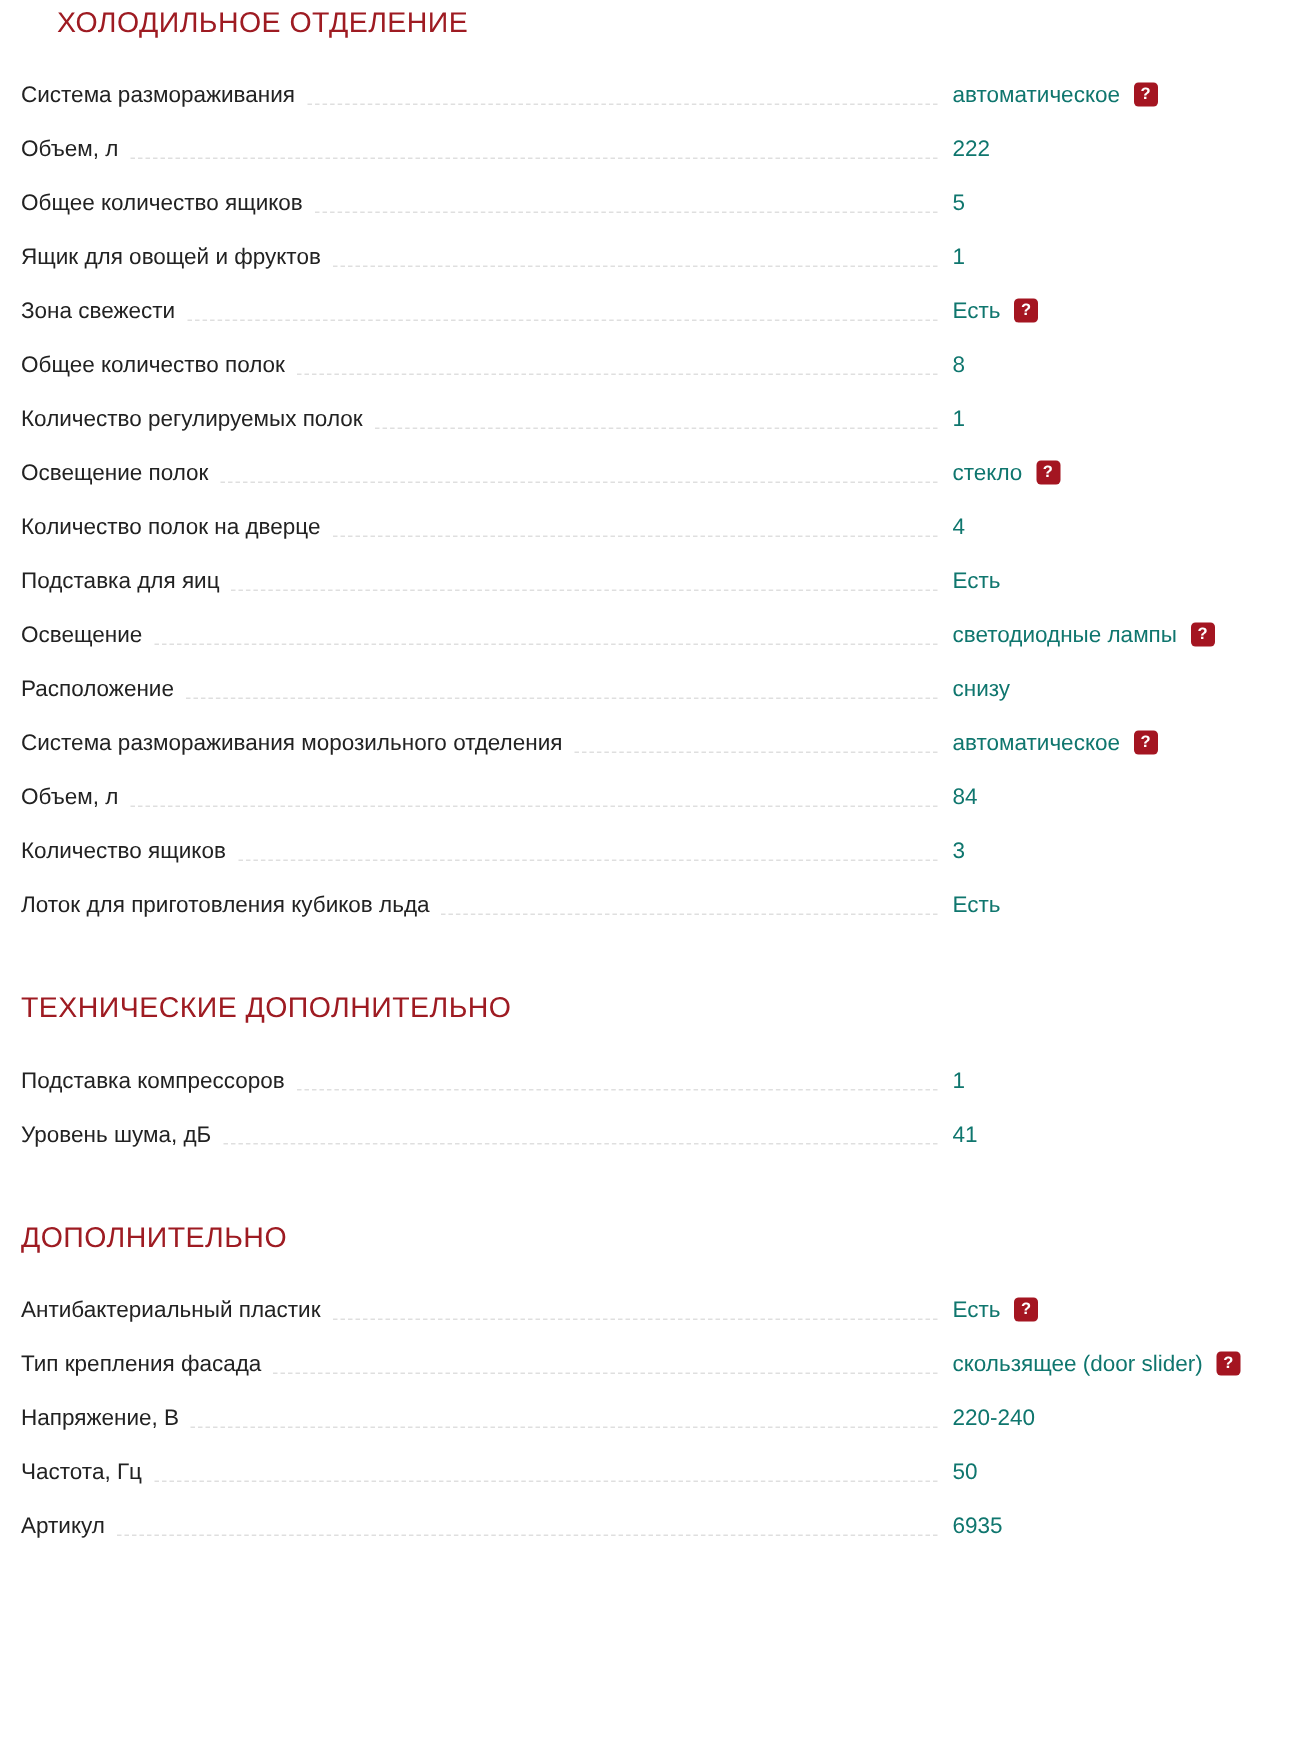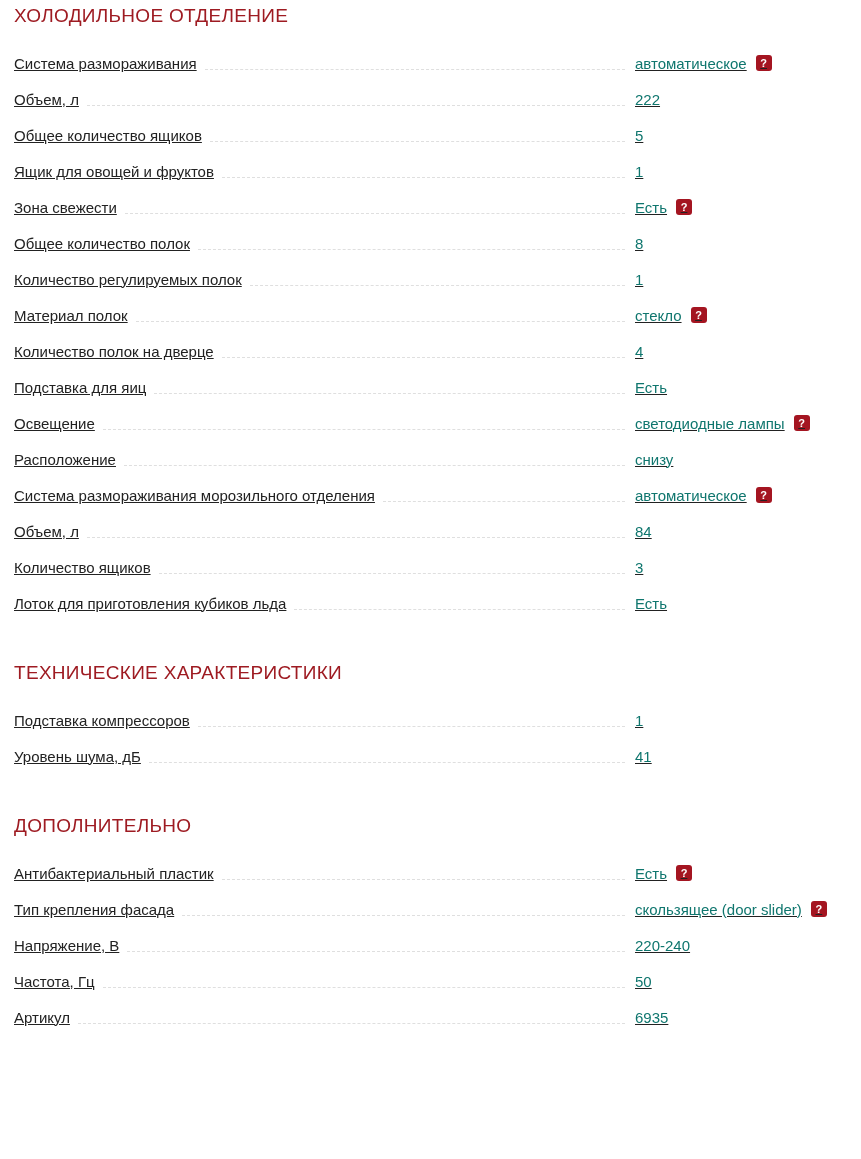--- a/index.html
+++ b/index.html
@@ -16,27 +16,26 @@
     width: 861px;
   }
   .section-title {
     font-size: 19px;
     line-height: 28px;
     font-weight: 400;
     letter-spacing: 0.3px;
     color: #9e1b22;
     margin: 38px 0 15px 0;
   }
-  .spec-section:first-child .section-title { margin-top: 0; }
+  .spec-section:first-child .section-title { margin-top: 0; margin-left: 24px; }
   .rows { }
   .spec-row {
     display: flex;
     align-items: center;
     height: 36px;
-    text-decoration: underline;
   }
   .spec-label {
     flex: 0 0 auto;
     font-size: 15px;
     color: #222222;
     white-space: nowrap;
   }
   .leader {
     flex: 1 1 auto;
     height: 0;
@@ -138,21 +137,21 @@
   <div class="spec-row">
     <span class="spec-label">Количество регулируемых полок</span>
     <span class="leader"></span>
     <span class="spec-value-wrap">
       <span class="spec-value-text">1</span>
 
     </span>
   </div>
 
   <div class="spec-row">
-    <span class="spec-label">Материал полок</span>
+    <span class="spec-label">Освещение полок</span>
     <span class="leader"></span>
     <span class="spec-value-wrap">
       <span class="spec-value-text">стекло</span>
       <span class="help-badge">?</span>
     </span>
   </div>
 
   <div class="spec-row">
     <span class="spec-label">Количество полок на дверце</span>
     <span class="leader"></span>
@@ -225,21 +224,21 @@
     <span class="leader"></span>
     <span class="spec-value-wrap">
       <span class="spec-value-text">Есть</span>
 
     </span>
   </div>
 </div>
   </section>
 
   <section class="spec-section">
-    <h2 class="section-title">ТЕХНИЧЕСКИЕ ХАРАКТЕРИСТИКИ</h2>
+    <h2 class="section-title">ТЕХНИЧЕСКИЕ ДОПОЛНИТЕЛЬНО</h2>
     <div class="rows">
   <div class="spec-row">
     <span class="spec-label">Подставка компрессоров</span>
     <span class="leader"></span>
     <span class="spec-value-wrap">
       <span class="spec-value-text">1</span>
 
     </span>
   </div>
 

